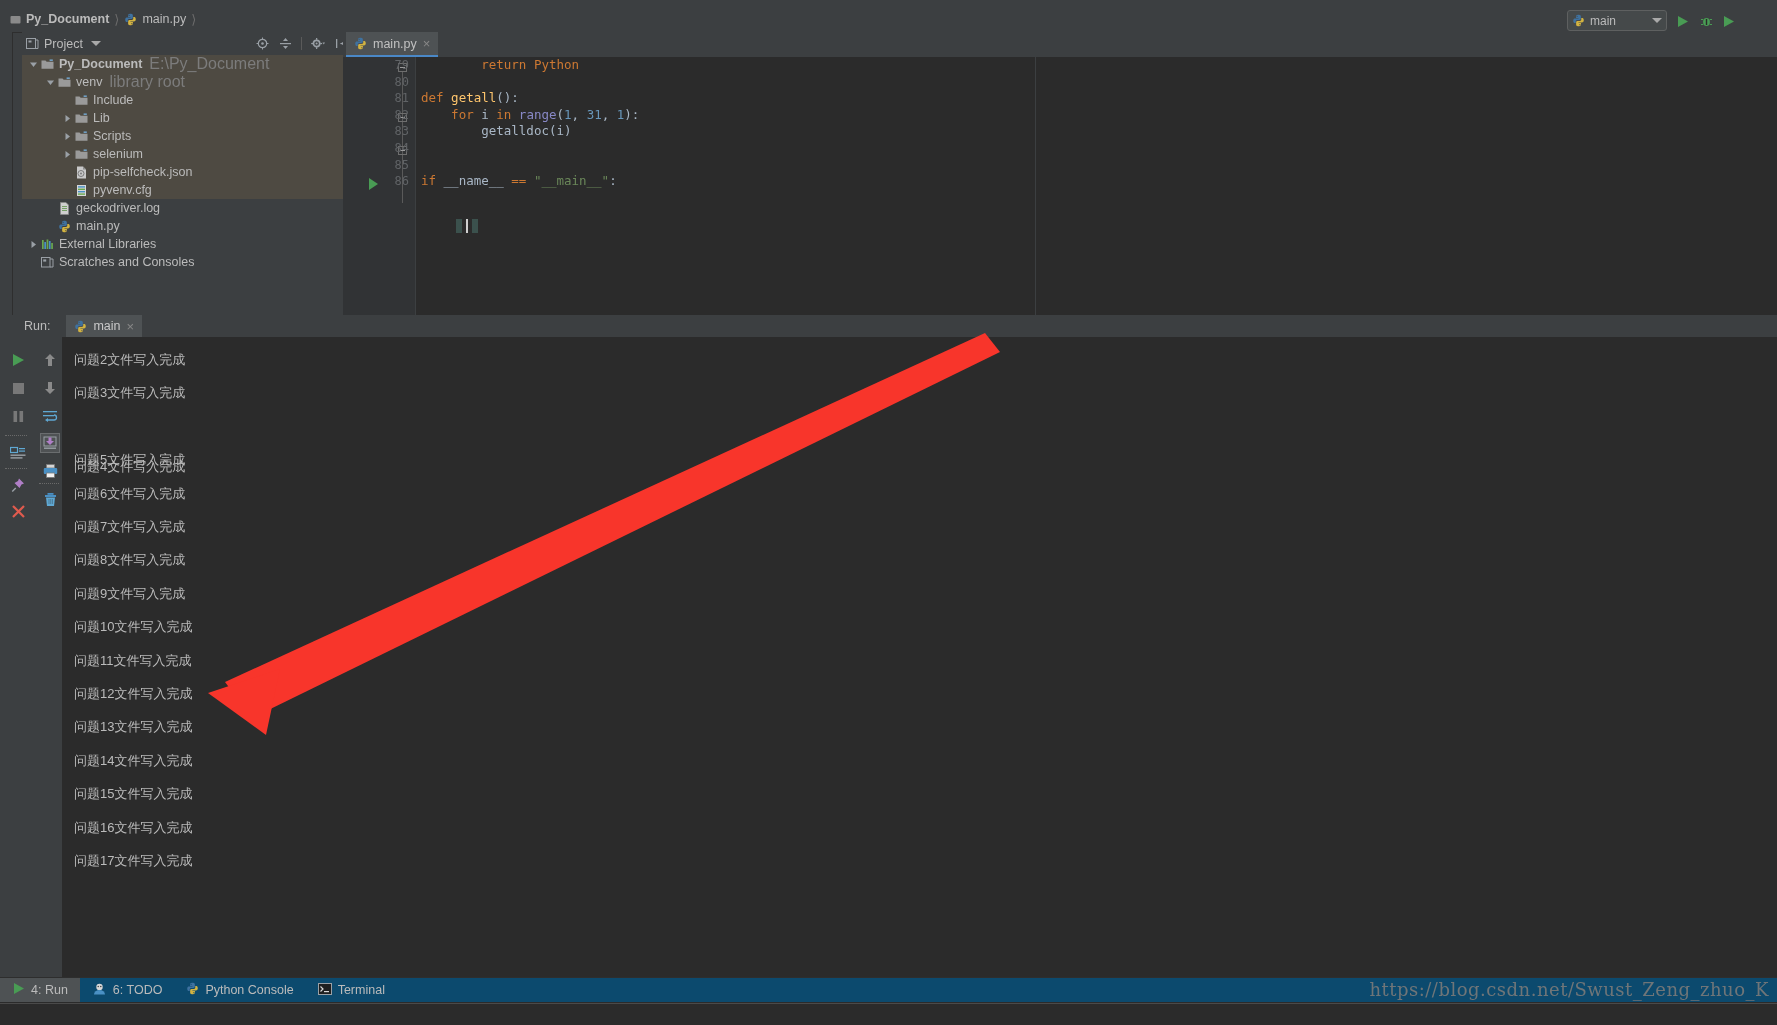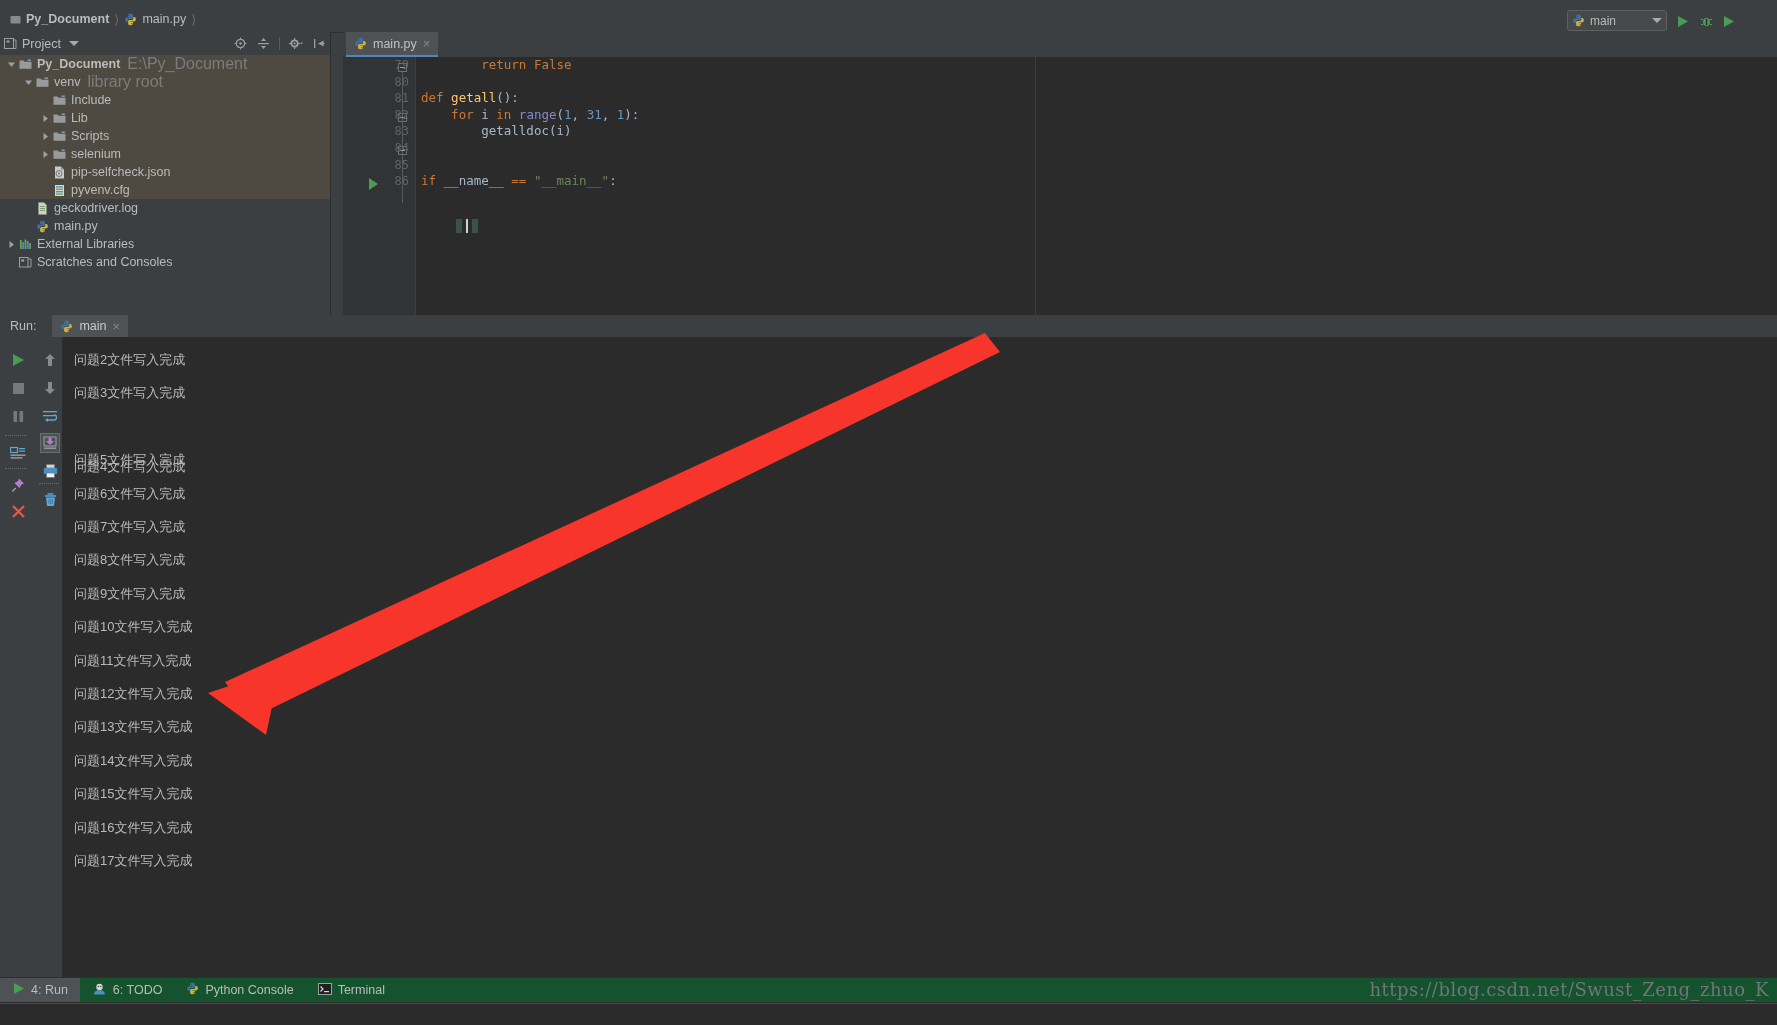--- a/index.html
+++ b/index.html
@@ -24,21 +24,21 @@
   .ico{display:inline-block;line-height:0;}
 
   
   .runcfg{position:absolute;right:110px;top:4px;width:100px;height:21px;background:#45494a;border:1px solid #5e6060;border-radius:3px;display:flex;align-items:center;padding:0 4px;box-sizing:border-box;gap:5px;}
   .runcfg .lbl{font-size:12px;color:#bbbbbb;flex:1;}
   .tri-down{width:0;height:0;border-left:5px solid transparent;border-right:5px solid transparent;border-top:5px solid #a9a9a9;}
   .topbtn{position:absolute;top:6px;width:18px;height:18px;display:flex;align-items:center;justify-content:center;}
 
   
   .leftstrip{position:absolute;left:0;top:32px;width:12px;height:283px;background:#3c3f41;border-right:1px solid #2e2e2e;}
-  .proj{position:absolute;left:0;top:32px;width:330px;height:283px;background:#3c3f41;border-right:1px solid #2e2e2e;}
+  .proj{position:absolute;left:22px;top:32px;width:330px;height:283px;background:#3c3f41;border-right:1px solid #2e2e2e;}
   .proj-head{position:absolute;left:0;top:0;width:330px;height:23px;background:#3c3f41;display:flex;align-items:center;}
   .proj-head .title{font-size:12.5px;color:#bbbbbb;margin-left:22px;}
   .proj-head .tri-down{margin-left:8px;}
   .proj-tools{position:absolute;right:4px;top:0;height:23px;display:flex;align-items:center;gap:9px;}
   .tool-ico{width:14px;height:14px;display:flex;align-items:center;justify-content:center;}
   .vline{width:1px;height:13px;background:#5a5a5a;}
 
   .tree{position:absolute;left:0;top:23px;width:330px;height:260px;overflow:hidden;background:#3c3f41;}
   .row{position:relative;height:18px;display:flex;align-items:center;white-space:nowrap;}
   .row.sel{background:#4e4a42;}
@@ -72,41 +72,41 @@
   .foldline{position:absolute;left:59px;width:1px;background:#5a5a5a;}
   .vsep-ed{position:absolute;left:72px;top:0;width:1px;height:258px;background:#3c3f41;}
   .rmargin{position:absolute;left:692px;top:0;width:1px;height:258px;background:#3c3f41;}
   .playmark{position:absolute;left:26px;width:0;height:0;border-top:6px solid transparent;border-bottom:6px solid transparent;border-left:9px solid #499c54;}
   .caret{position:absolute;width:1.5px;height:14px;background:#d0d0d0;}
   .hl-bracket{position:absolute;background:#3b514d;}
 
   
   .runwin{position:absolute;left:0;top:315px;width:1777px;height:662px;background:#3c3f41;}
   .runhead{position:absolute;left:0;top:0;width:1777px;height:22px;background:#3c3f41;display:flex;align-items:center;}
-  .runhead .rlabel{font-size:12.5px;color:#bbbbbb;margin-left:10px;text-align:right;}
+  .runhead .rlabel{font-size:12.5px;color:#bbbbbb;margin-left:24px;text-align:right;}
   .runtab{margin-left:16px;height:22px;display:flex;align-items:center;gap:6px;padding:0 8px;background:#4e5254;}
   .runtab .lbl{font-size:12.5px;color:#c8c8c8;}
   .runtab .x{color:#888;font-size:13px;}
 
   .runside{position:absolute;left:0;top:22px;width:36px;height:640px;background:#3c3f41;}
   .runside2{position:absolute;left:36px;top:22px;width:26px;height:640px;background:#3c3f41;border-right:1px solid #2e2e2e;}
   .sbtn{position:absolute;left:8px;width:20px;height:20px;display:flex;align-items:center;justify-content:center;}
   .sbtn2{position:absolute;left:4px;width:20px;height:20px;display:flex;align-items:center;justify-content:center;}
   .sbtn2.active{background:#4f5254;border:1px solid #6a6d6f;box-sizing:border-box;}
   .dotsep{position:absolute;left:5px;width:22px;height:1px;border-top:1px dotted #6a6a6a;}
   .dotsep2{position:absolute;left:3px;width:20px;height:1px;border-top:1px dotted #6a6a6a;}
 
   .console{position:absolute;left:62px;top:22px;width:1715px;height:640px;background:#2b2b2b;overflow:hidden;}
   .cline{position:absolute;left:12px;font-size:13px;color:#bbbbbb;white-space:nowrap;}
 
   
   .arrow-svg{position:absolute;left:0;top:0;width:1777px;height:1025px;pointer-events:none;}
 
   
-  .statusbar{position:absolute;left:0;top:977px;width:1777px;height:24px;background:#14532d;border-top:1px solid #2e2e2e;display:flex;align-items:center;}
+  .statusbar{position:absolute;left:0;top:977px;width:1777px;height:24px;background:#0c4a6e;border-top:1px solid #2e2e2e;display:flex;align-items:center;}
   .sbitem{height:24px;display:flex;align-items:center;gap:6px;padding:0 12px;}
   .sbitem.active{background:#4e5254;}
   .sbitem .lbl{font-size:12.5px;color:#bbbbbb;}
   .watermark{position:absolute;right:8px;top:977px;height:24px;display:flex;align-items:center;font-family:"DejaVu Serif","Liberation Serif",serif;font-size:18px;color:#6f7578;letter-spacing:.5px;}
   .botline{position:absolute;left:0;top:1001px;width:1777px;height:24px;background:#2b2b2b;}
   .botline2{position:absolute;left:0;top:1003px;width:1777px;height:1px;background:#4a4a4a;}
 </style>
 </head>
 <body>
 
@@ -382,21 +382,21 @@
       <div class="rmargin"></div>
       <div class="foldline" style="top:14px;height:132px;"></div>
       <div class="foldbox" style="left:55px;top:6px;"></div>
       <div class="foldbox" style="left:55px;top:56px;"></div>
       <div class="foldbox" style="left:55px;top:89px;"></div>
       <div class="playmark" style="top:121px;"></div>
       <div class="hl-bracket" style="left:129px;top:162px;width:6px;height:14px;"></div>
       <div class="hl-bracket" style="left:113px;top:162px;width:6px;height:14px;"></div>
       <div class="caret" style="left:123px;top:162px;"></div>
       <div class="codelines">
-          <div class="cl"><span class="lno">79</span><span class="ctext"><span class="kw">        return </span><span class="kw">False</span></span></div>
+          <div class="cl"><span class="lno">79</span><span class="ctext"><span class="kw">        return </span><span class="kw">Python</span></span></div>
           <div class="cl"><span class="lno">80</span><span class="ctext"></span></div>
           <div class="cl"><span class="lno">81</span><span class="ctext"><span class="kw">def </span><span class="fn">getall</span><span class="plain">():</span></span></div>
           <div class="cl"><span class="lno">82</span><span class="ctext"><span class="plain">    </span><span class="kw">for </span><span class="plain">i </span><span class="kw">in </span><span class="bi">range</span><span class="plain">(</span><span class="num">1</span><span class="plain">, </span><span class="num">31</span><span class="plain">, </span><span class="num">1</span><span class="plain">):</span></span></div>
           <div class="cl"><span class="lno">83</span><span class="ctext"><span class="plain">        getalldoc(i)</span></span></div>
           <div class="cl"><span class="lno">84</span><span class="ctext"></span></div>
           <div class="cl"><span class="lno">85</span><span class="ctext"></span></div>
           <div class="cl"><span class="lno">86</span><span class="ctext"><span class="kw">if </span><span class="plain">__name__ </span><span class="kw">== </span><span class="str">"__main__"</span><span class="plain">:</span></span></div>
         </div>
     </div>
   </div>

